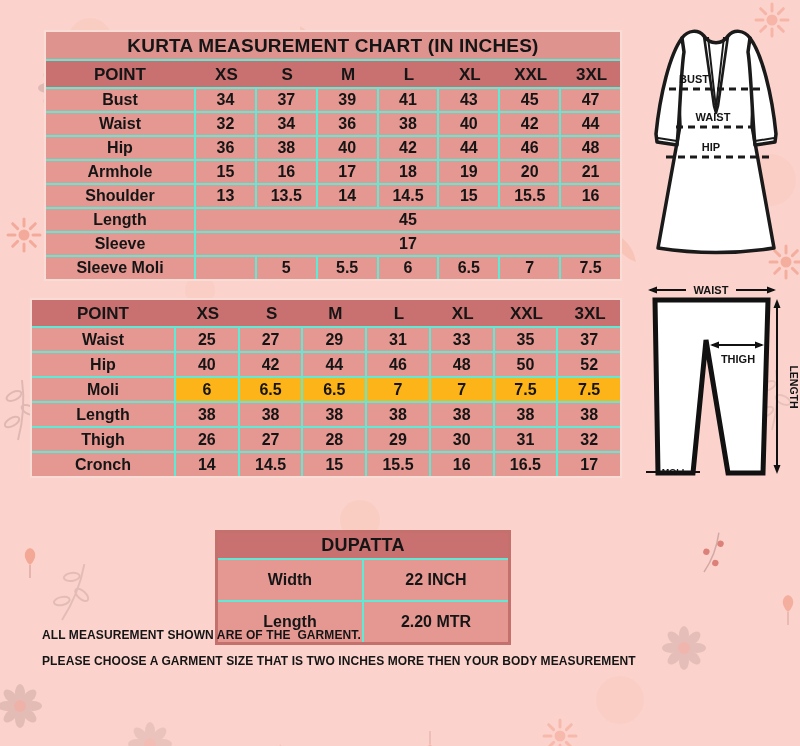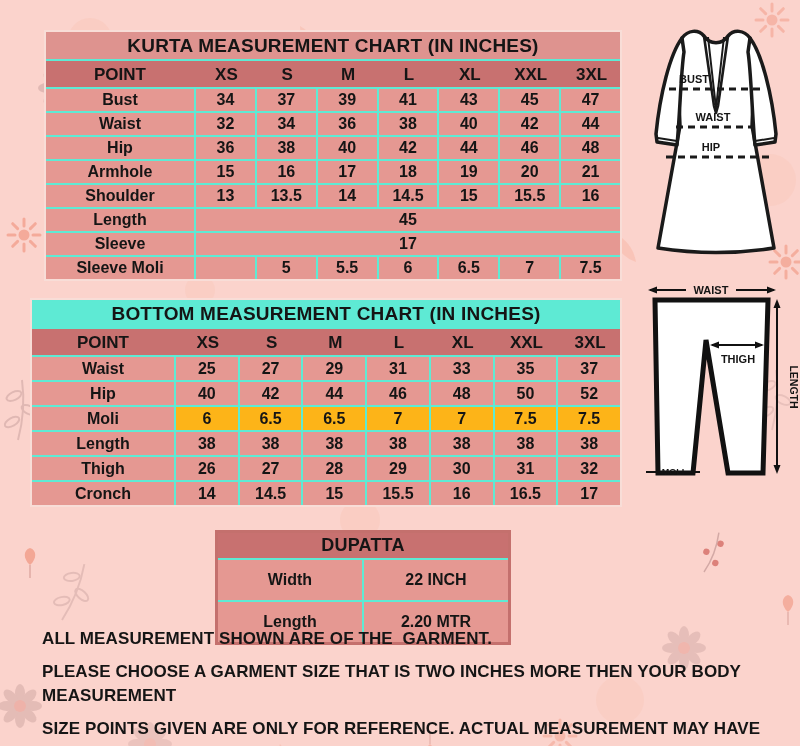--- a/index.html
+++ b/index.html
@@ -43,21 +43,21 @@
 
   
   .dupatta-table { border:3px solid #c4706d; }
   .dupatta-table .trow { grid-template-columns:1fr 1fr; }
   .dupatta-table .title-row { background:#c87170; height:25px; font-size:18px; }
   .dupatta-table .data-row { height:40px; }
   .dupatta-table .label-cell, .dupatta-table .value-cell { font-size:16px; }
 
   
   .notes p {
-    margin:0 0 9px 0; font-size:17px; line-height:1.42;
+    margin:0 0 9px 0; font-size:12px; line-height:1.42;
     white-space:pre-wrap; letter-spacing:.1px;
   }
 
   svg text { font-family:"Liberation Sans","DejaVu Sans",sans-serif; font-weight:bold; fill:#141414; }
 </style>
 </head>
 <body>
 
 <svg class="bg" width="800" height="746" viewBox="0 0 800 746" aria-hidden="true">
   <defs>
@@ -216,31 +216,20 @@
       <div class="cell value-cell">5</div>
       <div class="cell value-cell">5.5</div>
       <div class="cell value-cell">6</div>
       <div class="cell value-cell">6.5</div>
       <div class="cell value-cell">7</div>
       <div class="cell value-cell">7.5</div>
     </div>
   </section>
 
 <section class="layer mtable bottom-table" style="left:30px; top:298px; width:592px;">
-  <div class="trow title-row grid-title" style="height:27px;">
-    <div class="tcell"></div>
-    <div class="tcell"></div>
-    <div class="tcell"></div>
-    <div class="tcell"></div>
-    <div class="tcell"></div>
-    <div class="tcell"></div>
-    <div class="tcell"></div>
-    <div class="tcell"></div>
-    <span class="overlay">BOTTOM MEASUREMENT CHART (IN INCHES)</span>
-  </div>
 
 <div class="trow head-row">
       <div class="cell head-cell">POINT</div>
       <div class="cell head-cell">XS</div>
       <div class="cell head-cell">S</div>
       <div class="cell head-cell">M</div>
       <div class="cell head-cell">L</div>
       <div class="cell head-cell">XL</div>
       <div class="cell head-cell">XXL</div>
       <div class="cell head-cell">3XL</div>
@@ -317,21 +306,20 @@
   </div>
   <div class="trow data-row">
     <div class="cell label-cell">Length</div>
     <div class="cell value-cell">2.20 MTR</div>
   </div>
 </section>
 
 <div class="layer notes" style="left:42px; top:627px; width:745px;">
   <p>ALL MEASUREMENT SHOWN ARE OF THE  GARMENT.</p>
   <p>PLEASE CHOOSE A GARMENT SIZE THAT IS TWO INCHES MORE THEN YOUR BODY MEASUREMENT</p>
-  <p>SIZE POINTS GIVEN ARE ONLY FOR REFERENCE. ACTUAL MEASUREMENT MAY HAVE  +0.5” OR -0.5” VARIATION DEPENDING ON PPATTERN</p>
 </div>
 
 <svg class="layer" style="left:640px; top:14px;" width="160" height="260" viewBox="0 0 160 260">
 
   <path d="M64,22 C58,15 48,16 42,24 L38,62 L40,112 L18,234 Q76,243 134,234 L112,112 L114,62 L110,24 C104,16 94,15 88,22 C82,31 70,31 64,22 Z" fill="#ffffff" stroke="#1a1a1a" stroke-width="3.5" stroke-linejoin="round"></path>
 
   <path d="M42,24 C30,40 20,80 16,120 L17,128 L37,131 C40,100 41,56 44,38 Z" fill="#ffffff" stroke="#1a1a1a" stroke-width="3.5" stroke-linejoin="round"></path>
   <path d="M110,24 C122,40 132,80 136,120 L135,128 L115,131 C112,100 111,56 108,38 Z" fill="#ffffff" stroke="#1a1a1a" stroke-width="3.5" stroke-linejoin="round"></path>
   <path d="M18,124 L37,127 M115,127 L134,124" stroke="#1a1a1a" stroke-width="2" fill="none"></path>
 

